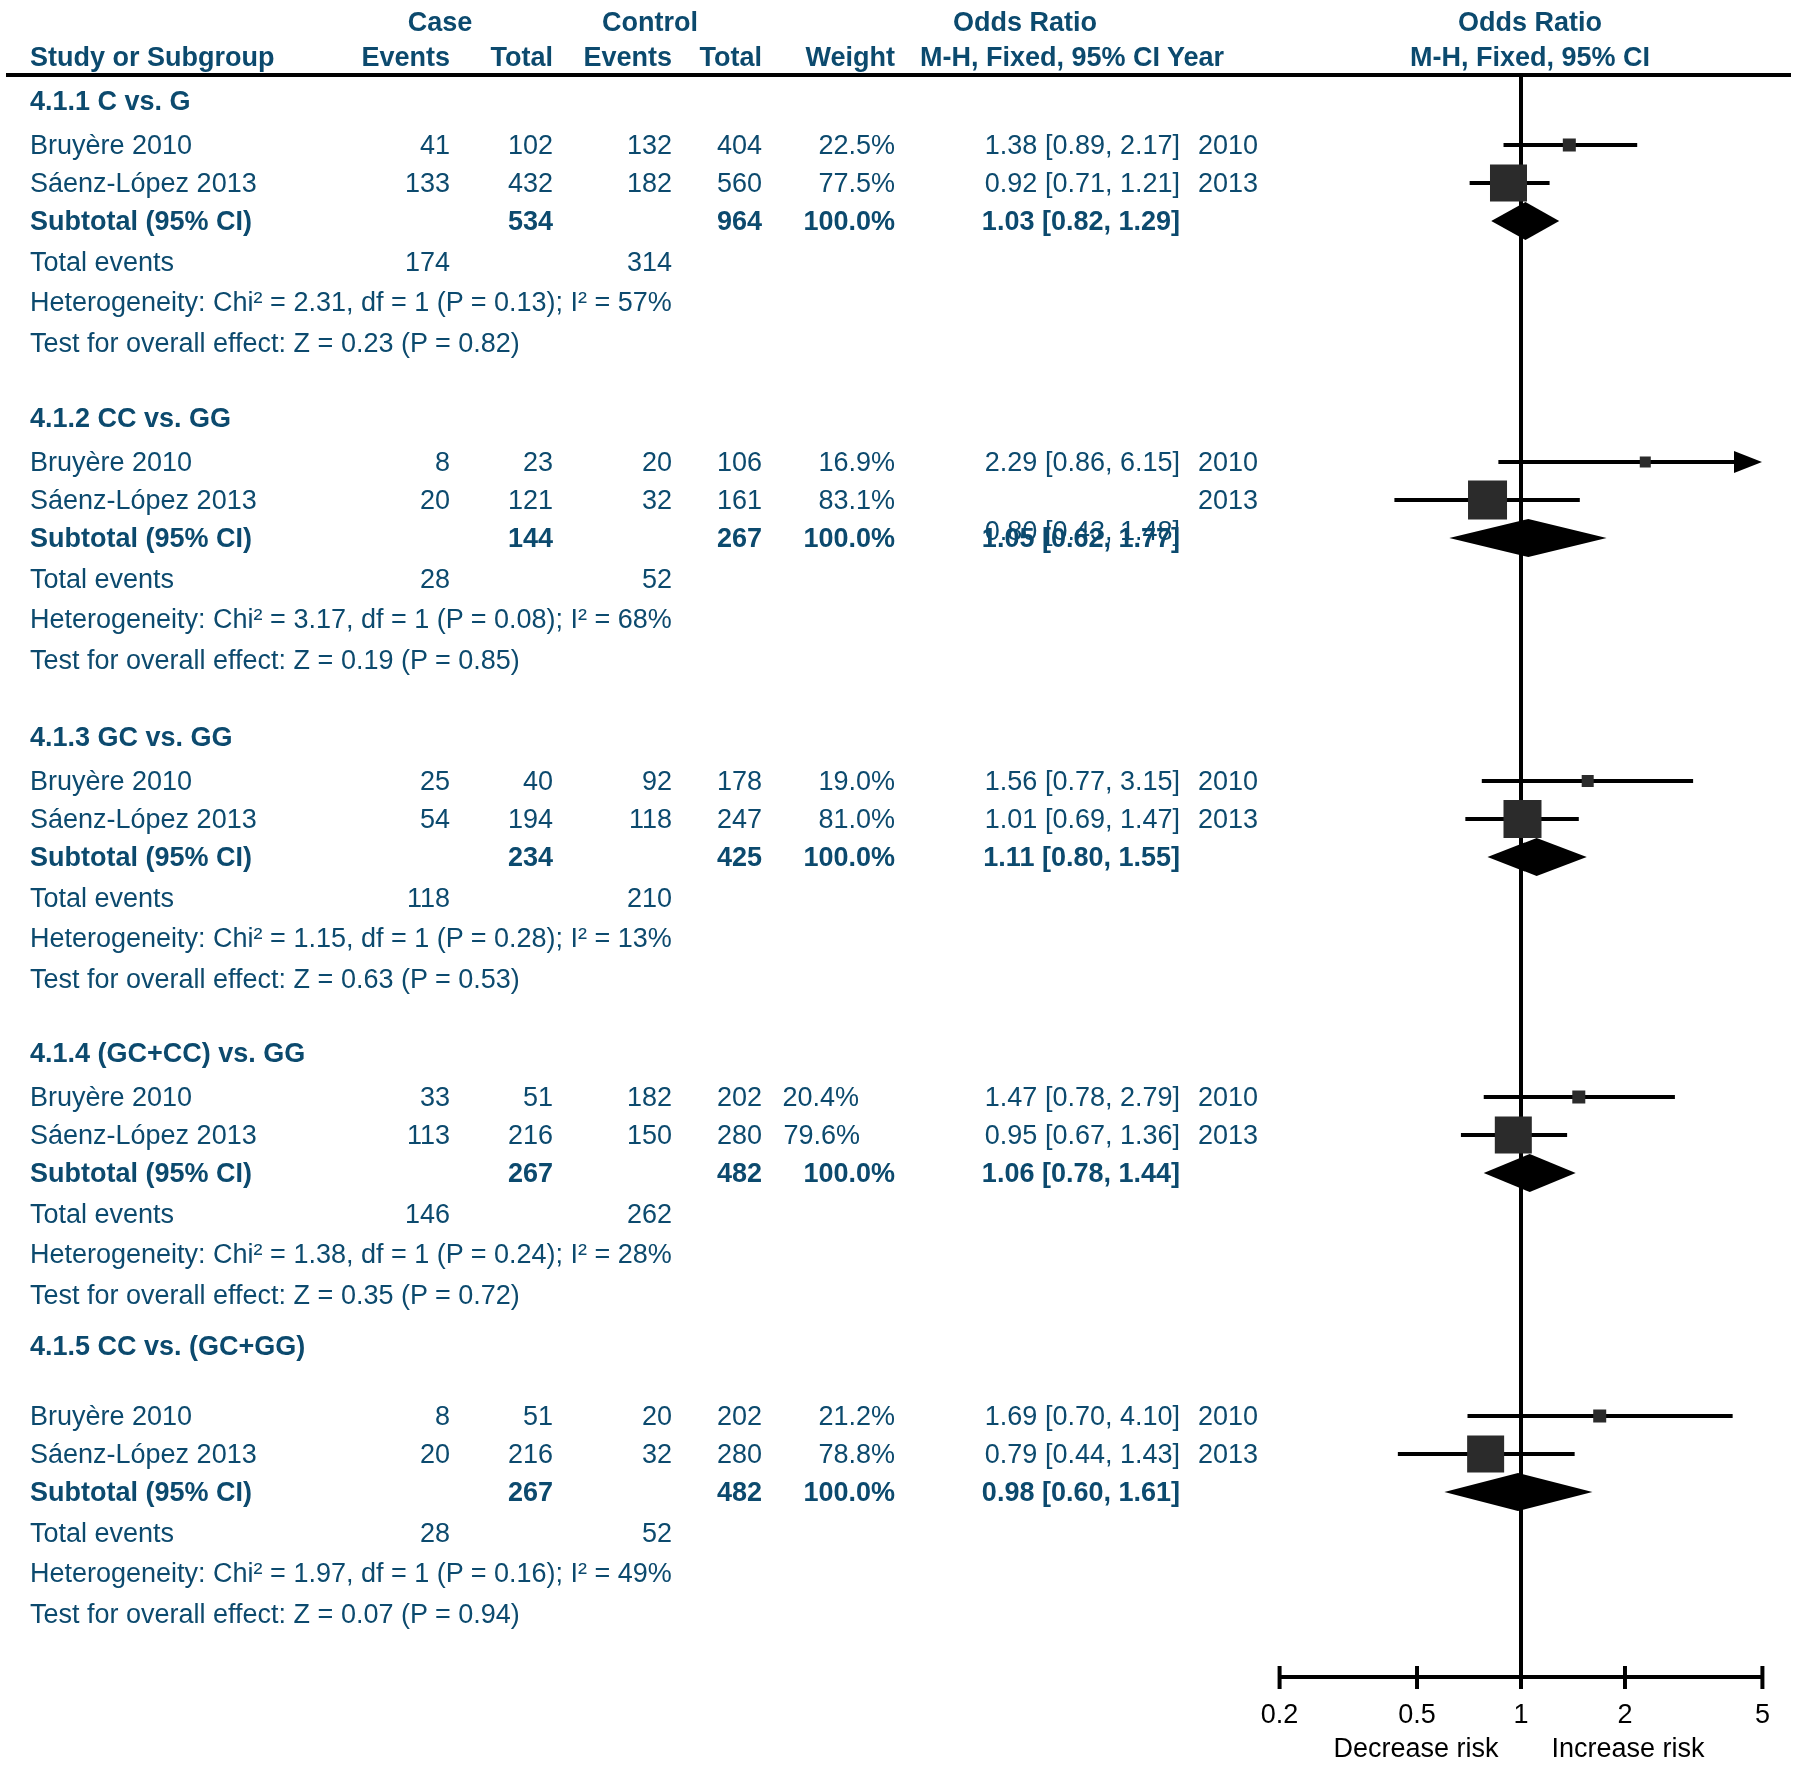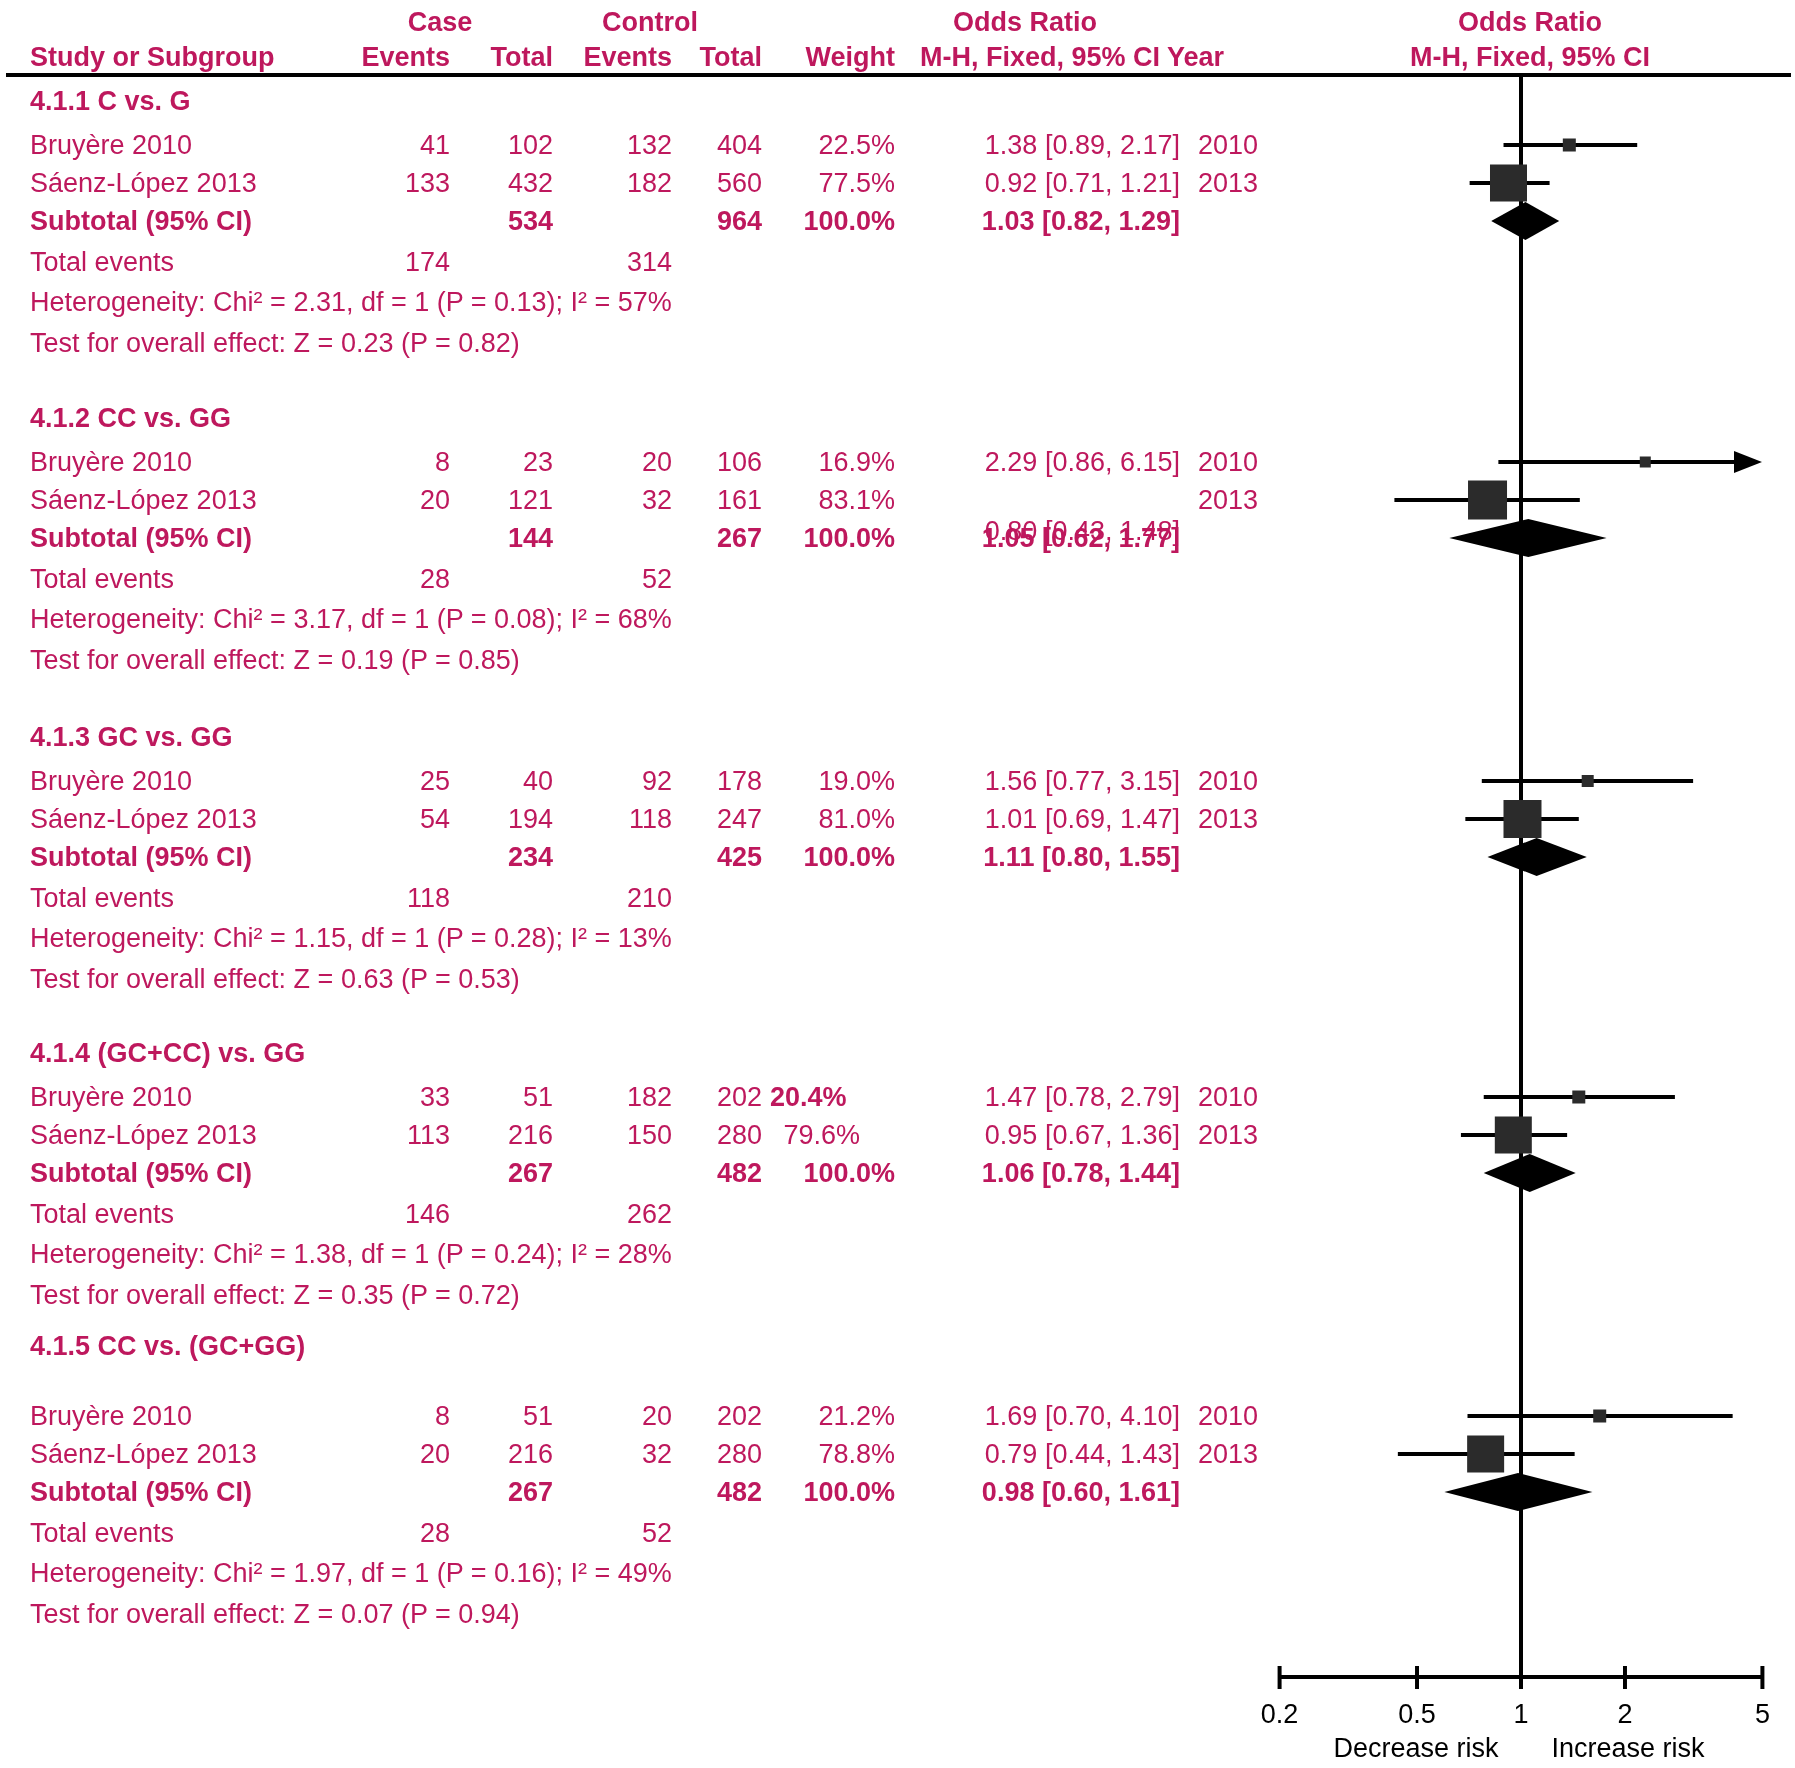--- a/index.html
+++ b/index.html
@@ -1,19 +1,19 @@
 <!DOCTYPE html>
 <html><head>
 <meta charset="utf-8">
 <style>
   html,body{margin:0;padding:0;background:#fff;}
   #canvas{
     position:relative;width:1795px;height:1768px;background:#ffffff;
     font-family:"Liberation Sans","DejaVu Sans",sans-serif;
-    font-size:27px;color:#be185d;overflow:hidden;
+    font-size:27px;color:#0c4a6e;overflow:hidden;
   }
   .abs{position:absolute;white-space:nowrap;}
   .b{font-weight:bold;}
   .hdr{height:34px;line-height:34px;}
   .row{position:absolute;left:0;width:1795px;height:38px;line-height:38px;}
   .cell{position:absolute;top:0;height:38px;line-height:38px;white-space:nowrap;}
   .rule{position:absolute;background:#000;}
   svg{position:absolute;left:0;top:0;}
   svg text{font-family:"Liberation Sans","DejaVu Sans",sans-serif;font-size:27px;fill:#000;}
 </style>
@@ -164,21 +164,21 @@
       </div>
       <div class="row b" style="top: 1034px;">
         <span class="cell" style="left: 30px; width: 1000px; text-align: left;">4.1.4 (GC+CC) vs. GG</span>
       </div>
       <div class="row" style="top: 1078px;">
         <span class="cell" style="left: 30px; width: 300px; text-align: left;">Bruyère 2010</span>
         <span class="cell" style="left: 330px; width: 120px; text-align: right;">33</span>
         <span class="cell" style="left: 433px; width: 120px; text-align: right;">51</span>
         <span class="cell" style="left: 552px; width: 120px; text-align: right;">182</span>
         <span class="cell" style="left: 642px; width: 120px; text-align: right;">202</span>
-        <span class="cell" style="left: 770px; width: 120px;  font-weight: bold;">20.4%</span>
+        <span class="cell" style="left: 739px; width: 120px; text-align: right;">20.4%</span>
         <span class="cell" style="left: 940px; width: 240px; text-align: right;">1.47 [0.78, 2.79]</span>
         <span class="cell" style="left: 1198px; width: 90px; text-align: left;">2010</span>
       </div>
       <div class="row" style="top: 1116px;">
         <span class="cell" style="left: 30px; width: 300px; text-align: left;">Sáenz-López 2013</span>
         <span class="cell" style="left: 330px; width: 120px; text-align: right;">113</span>
         <span class="cell" style="left: 433px; width: 120px; text-align: right;">216</span>
         <span class="cell" style="left: 552px; width: 120px; text-align: right;">150</span>
         <span class="cell" style="left: 642px; width: 120px; text-align: right;">280</span>
         <span class="cell" style="left: 740px; width: 120px; text-align: right;">79.6%</span>

